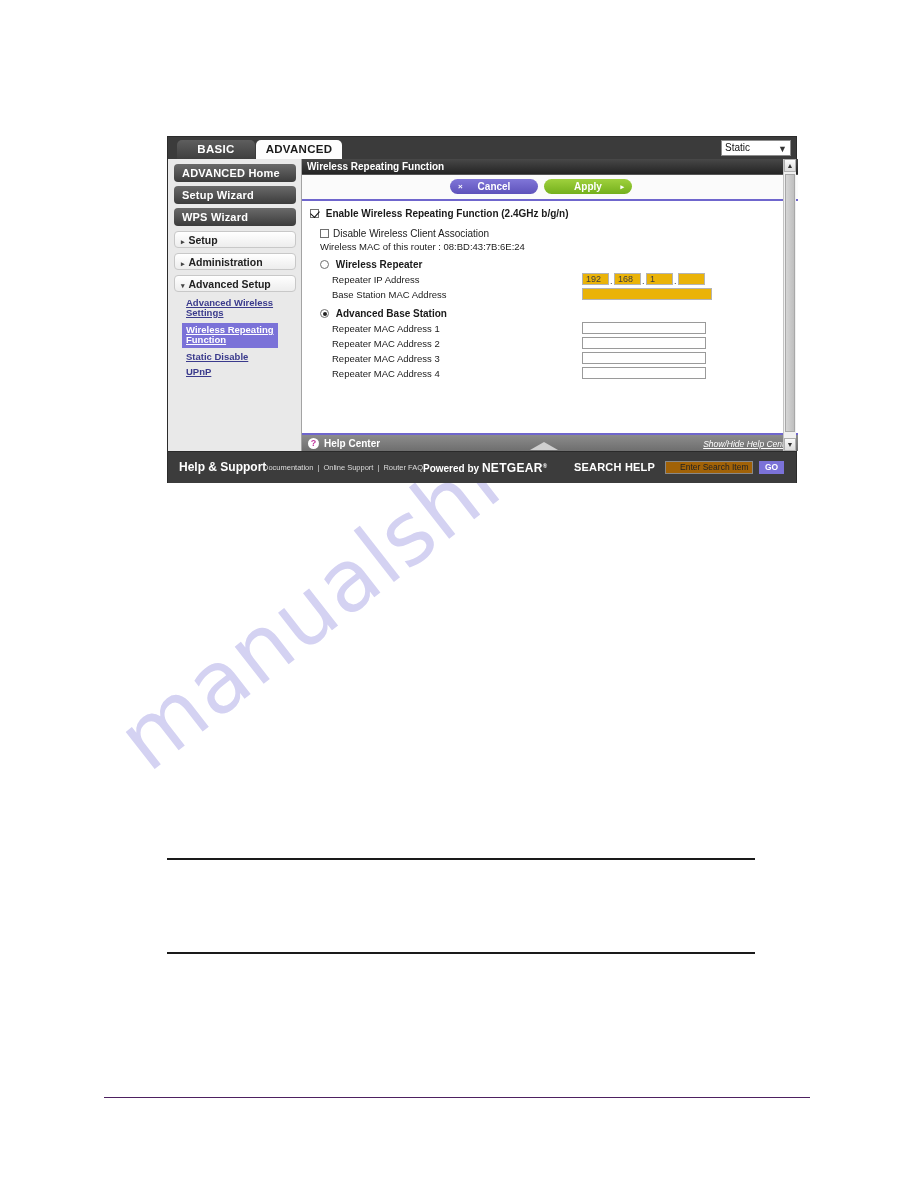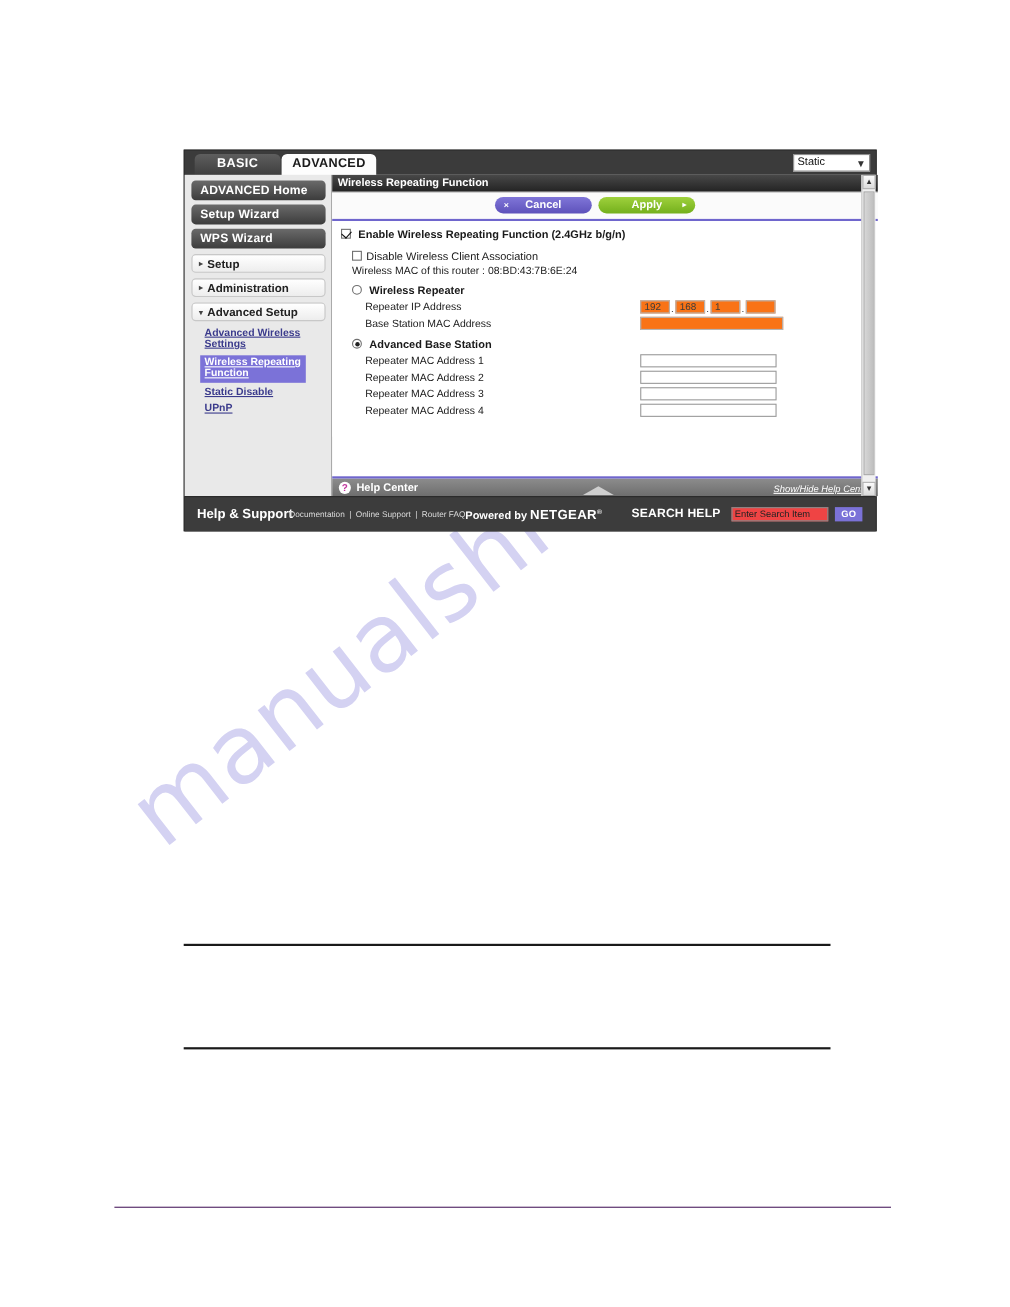--- a/index.html
+++ b/index.html
@@ -289,21 +289,21 @@
     background: #ffffff;
     box-sizing: border-box;
     height: 12px;
     top: 1px;
     font-size: 9px;
     line-height: 11px;
     padding-left: 3px;
     color: #111;
   }
   .fld.disabled {
-    background: #f97316;
+    background: #eab308;
     border-color: #b4b4b4;
     color: #3c3c3c;
   }
   .oct { width: 27px; }
   .oct1 { left: 272px; }
   .oct2 { left: 304px; }
   .oct3 { left: 336px; }
   .oct4 { left: 368px; }
   .dot {
     position: absolute;
@@ -431,27 +431,27 @@
     left: 406px; top: 9px;
     color: #ffffff;
     font-size: 11px;
     font-weight: bold;
     letter-spacing: 0.2px;
   }
   .f-search-input {
     position: absolute;
     left: 497px; top: 9px;
     width: 88px; height: 13px;
-    background: #ef4444;
+    background: #a16207;
     border: 1px solid #888;
     box-sizing: border-box;
     font-size: 8.5px;
     color: #222;
     line-height: 11px;
-    padding-left: 2px;
+    padding-left: 14px;
   }
   .f-go {
     position: absolute;
     left: 591px; top: 9px;
     width: 25px; height: 13px;
     background: #7b72d8;
     color: #ffffff;
     font-size: 8.5px;
     font-weight: bold;
     text-align: center;

